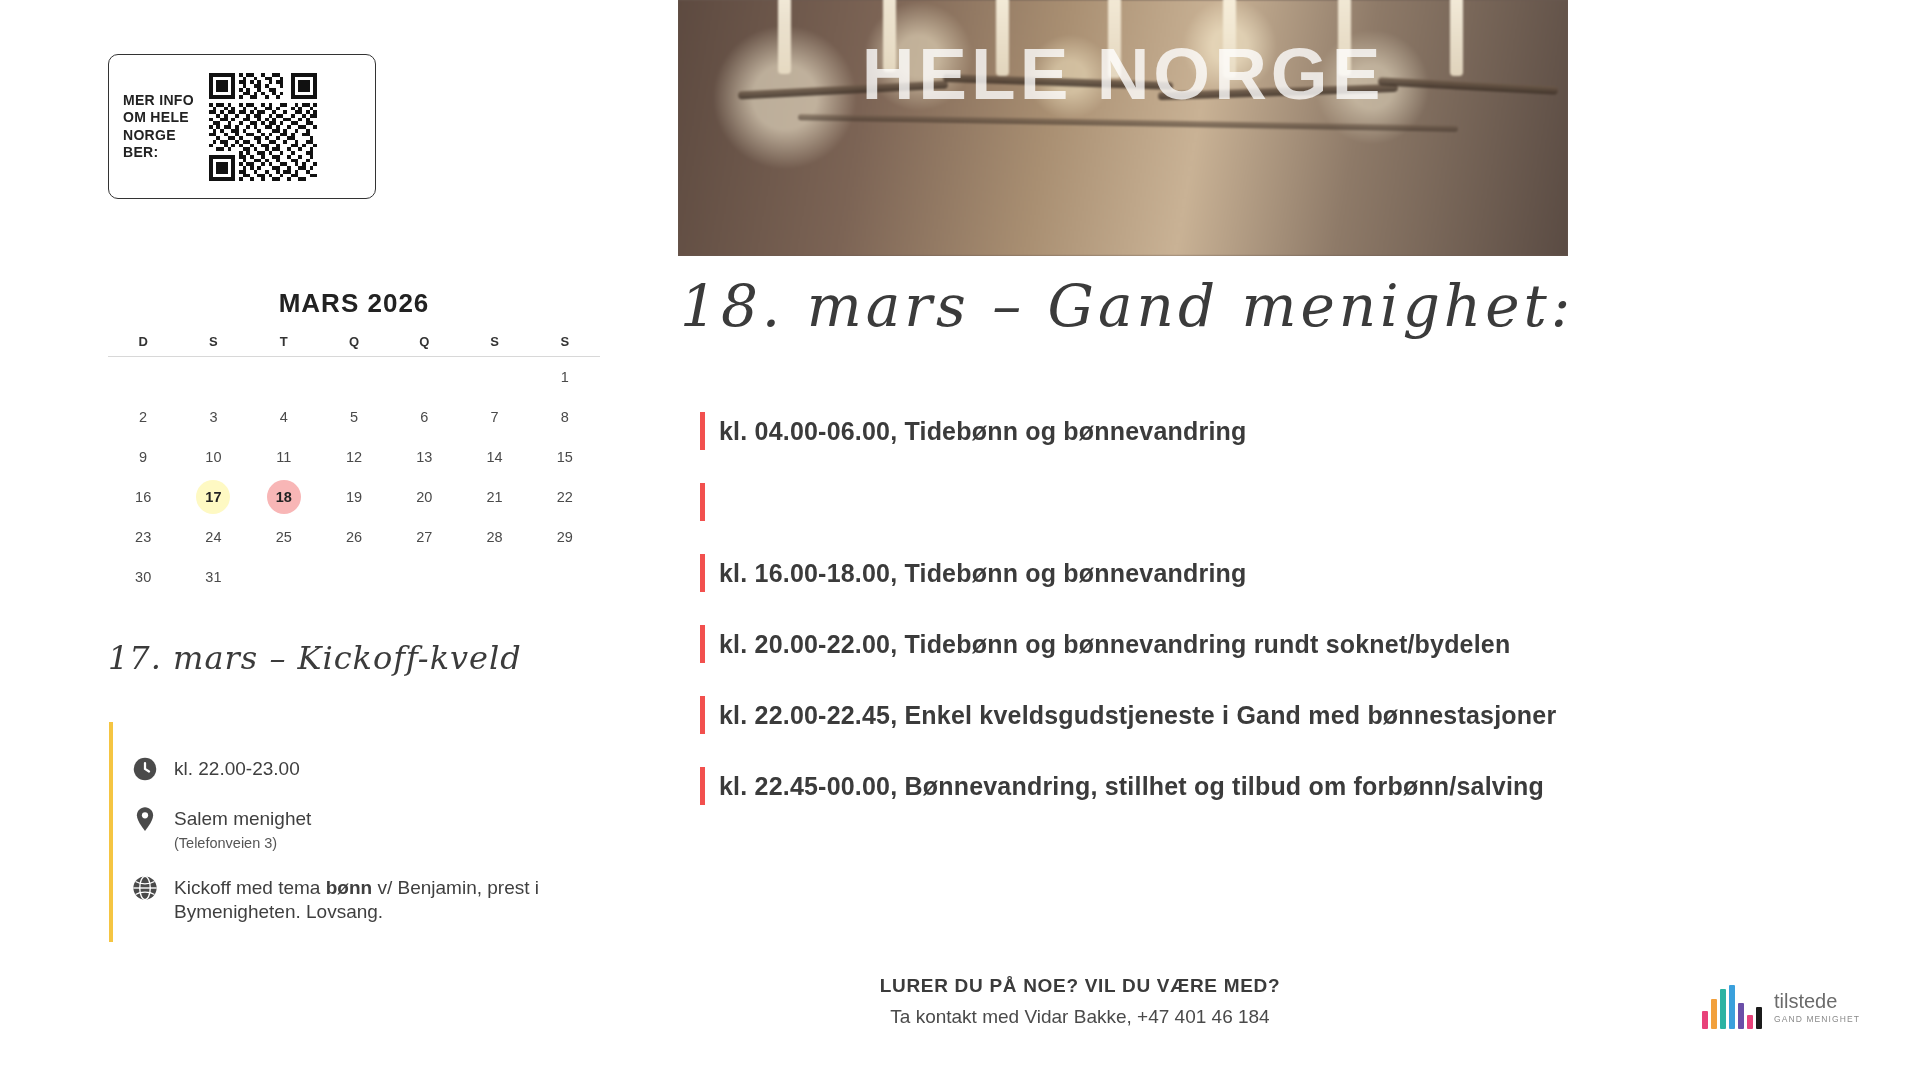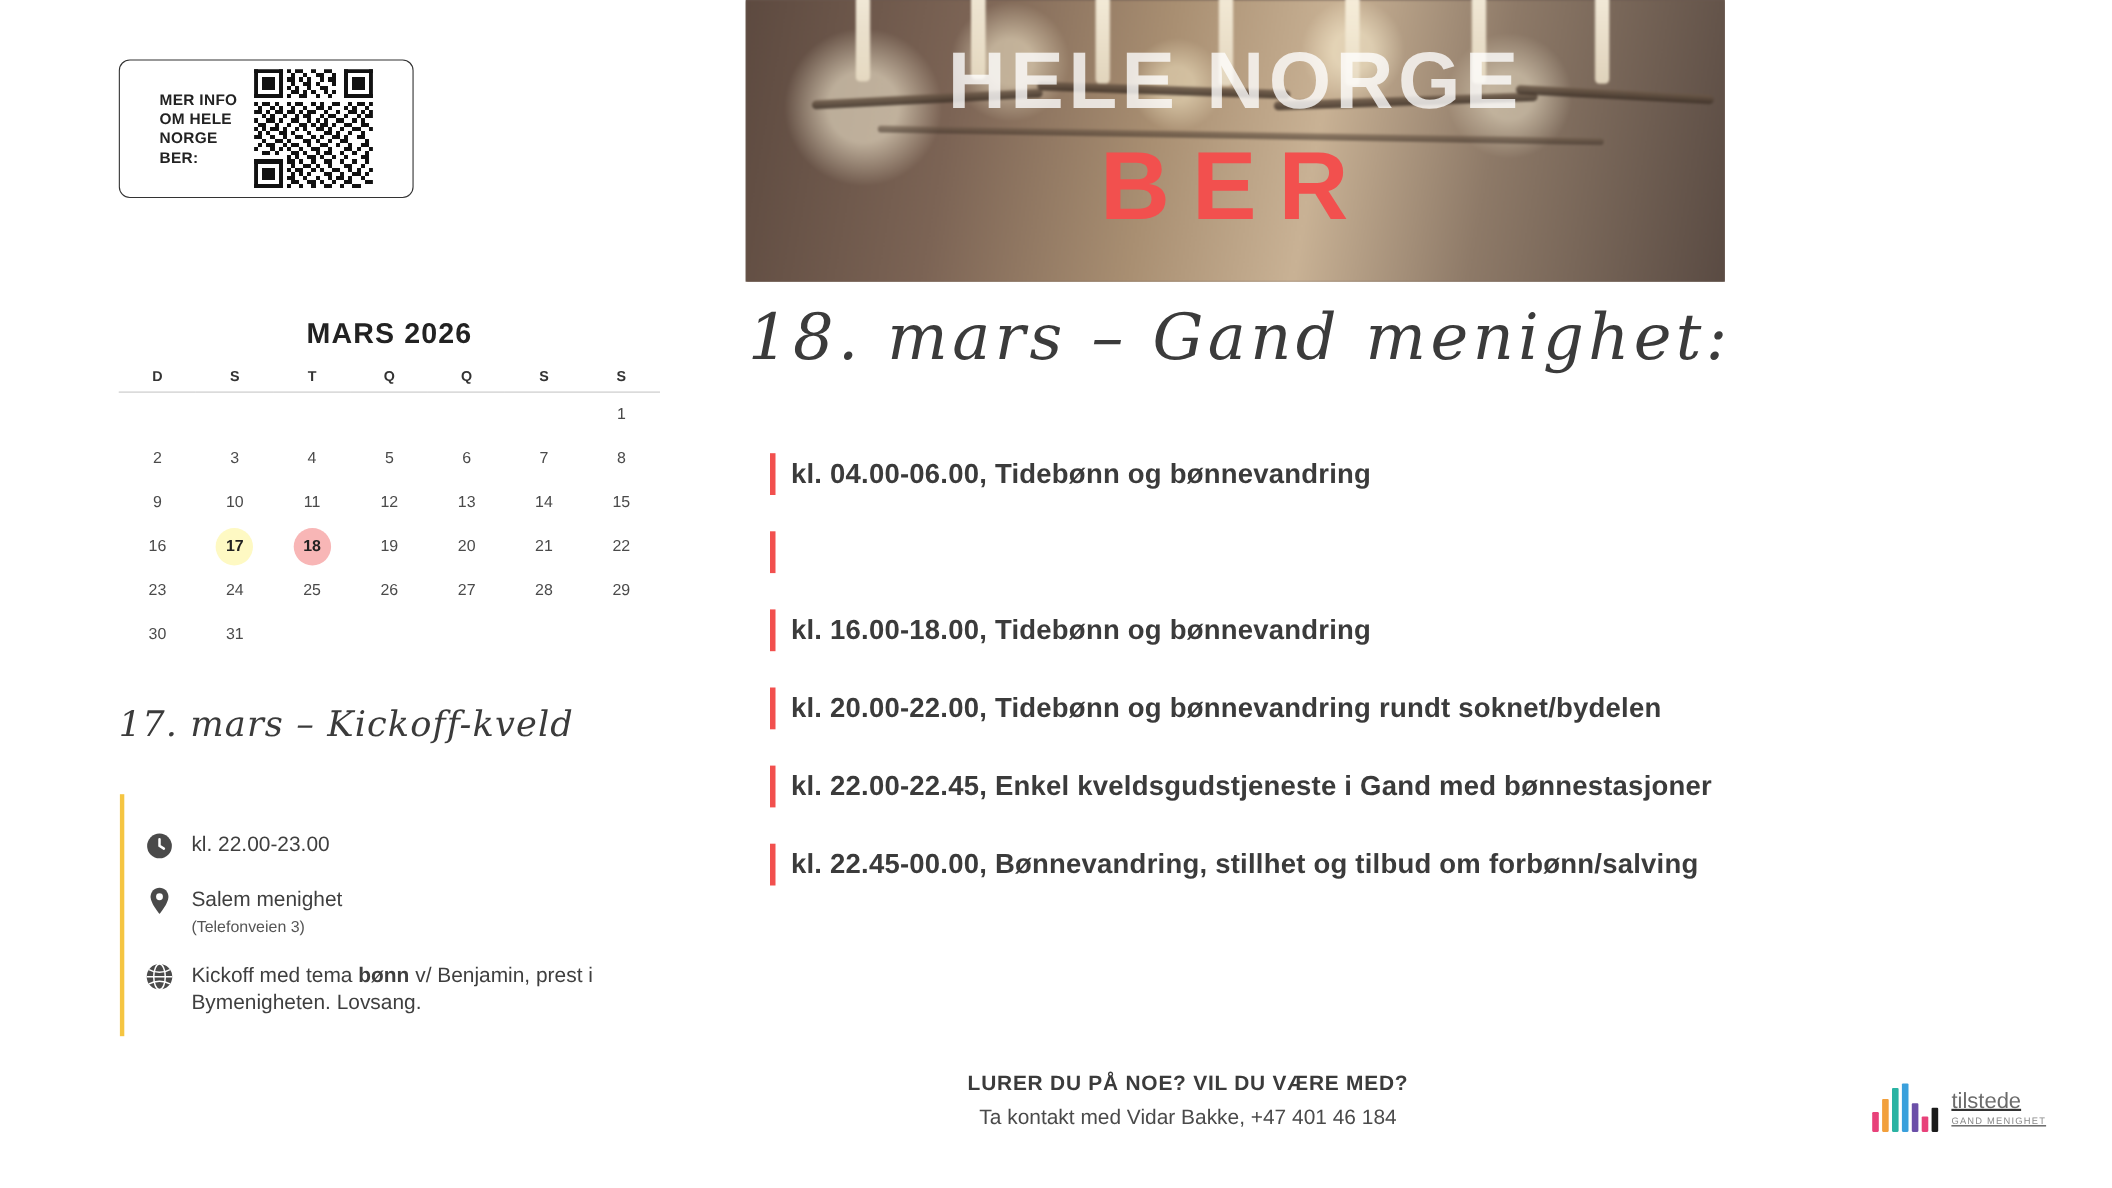--- a/index.html
+++ b/index.html
@@ -15,28 +15,27 @@
     font-family: "Liberation Sans", sans-serif;
     color: #333333;
   }
 
   
   #qr-box {
     position: absolute;
     left: 108px;
     top: 54px;
     width: 268px;
-    height: 126px;
+    height: 145px;
     border: 1.5px solid #333;
     border-radius: 10px;
     box-sizing: border-box;
     display: flex;
     align-items: center;
     padding: 0 14px;
-    justify-content: center;
   }
   #qr-text {
     font-size: 14px;
     font-weight: bold;
     line-height: 1.25;
     letter-spacing: .3px;
     text-transform: uppercase;
     width: 80px;
     color: #222;
   }
@@ -267,21 +266,20 @@
     line-height: 1.45;
   }
 
   
   #logo {
     position: absolute;
     left: 1702px;
     top: 985px;
     display: flex;
     align-items: center;
-    text-decoration: underline;
   }
   #logo-bars { display: flex; align-items: flex-end; height: 44px; }
   #logo-bars span {
     width: 6px;
     margin-right: 3px;
     border-radius: 1px;
     display: block;
   }
   #logo-text { margin-left: 9px; }
   #logo-name {
@@ -663,21 +661,20 @@
     <div class="candle" style="left:545px; top:-14px; height:92px;"></div>
     <div class="candle" style="left:660px; top:-22px; height:98px;"></div>
     <div class="candle" style="left:772px; top:-6px;  height:82px;"></div>
     <div class="arm" style="left:60px;  top:86px;  width:210px; transform:rotate(-3deg);"></div>
     <div class="arm" style="left:265px; top:78px;  width:230px; transform:rotate(2deg);"></div>
     <div class="arm" style="left:480px; top:88px;  width:240px; transform:rotate(-2deg);"></div>
     <div class="arm" style="left:700px; top:82px;  width:180px; transform:rotate(3deg);"></div>
     <div class="arm" style="left:120px; top:120px; width:660px; transform:rotate(1deg); height:6px; opacity:.6;"></div>
   </div>
   <div id="hero-title-1">HELE NORGE</div>
-  <div id="hero-title-2">BER</div>
 </div>
 
 <div id="main-script">18. mars – Gand menighet:</div>
 
 <div id="schedule">
   <div class="sch-row">
     <span class="sch-bar"></span>
     <span class="sch-text">kl. 04.00-06.00, Tidebønn og bønnevandring</span>
   </div>
   <div class="sch-row">

